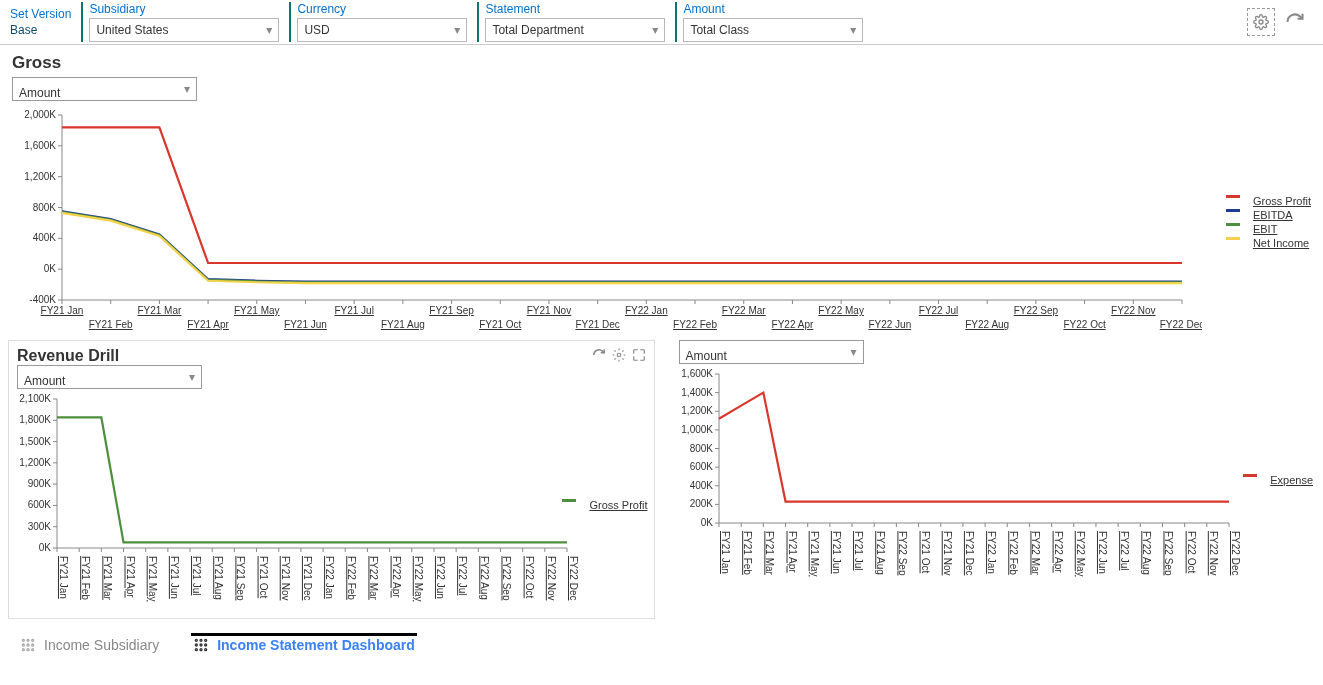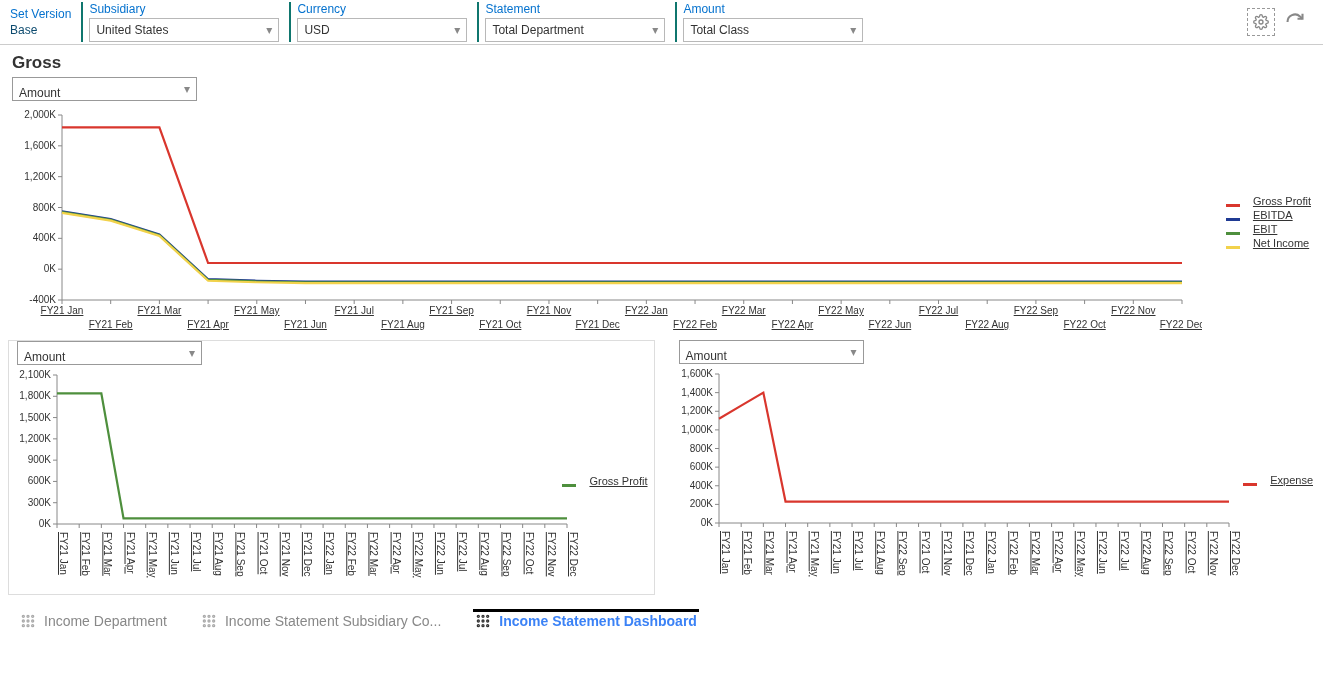--- a/index.html
+++ b/index.html
@@ -19,21 +19,21 @@
   
   .section-title { font-size: 17px; font-weight: bold; color: #333; padding: 8px 12px 4px; }
   
   .small-select { position: relative; width: 185px; height: 24px; border: 1px solid #999; background: #fff; display: flex; align-items: center; padding: 8px 22px 0 6px; cursor: pointer; margin: 0 12px 4px; }
   .small-select .chev { position: absolute; right: 6px; top: 50%; transform: translateY(-50%); color: #888; }
   
   .chart-container { position: relative; }
   .chart-svg { display: block; }
   
   .legend { position: absolute; right: 12px; top: 50%; transform: translateY(-50%); font-size: 11px; }
-  .legend-item { display: flex; align-items: flex-end; gap: 13px; margin-bottom: 2px; }
+  .legend-item { display: flex; align-items: flex-start; gap: 13px; margin-bottom: 2px; }
   .legend-swatch { width: 14px; height: 3px; }
   .legend-label { text-decoration: underline; cursor: pointer; }
   
   .two-col { display: flex; gap: 16px; padding: 0 8px; }
   .panel { flex: 1; border: 1px solid #ddd; background: #fff; position: relative; }
   .panel .panel-header { display: flex; align-items: center; justify-content: space-between; padding: 6px 8px 0; }
   .panel .panel-title { font-size: 16px; font-weight: bold; }
   .panel-tools { display: flex; gap: 6px; color: #888; }
   .panel-tools span { cursor: pointer; }
   
@@ -189,20 +189,36 @@
       </div>
       <div class="legend-item">
         <span class="legend-swatch" style="background: rgb(242, 210, 75);"></span>
         <span class="legend-label">Net Income</span>
       </div>
     </div>
 </div>
 
 <div class="two-col">
   <div class="panel">
+    <div class="panel-header">
+      <div class="panel-title">Revenue Drill</div>
+      <div class="panel-tools">
+        <span><svg width="14" height="14" viewBox="0 0 24 24" fill="none" stroke="#888" stroke-width="2.5">
+              <path d="M21 2v6h-6"></path>
+              <path d="M3 12a9 9 0 0 1 15-6.7L21 8"></path>
+            </svg></span>
+        <span><svg width="14" height="14" viewBox="0 0 24 24" fill="none" stroke="#888" stroke-width="2">
+              <circle cx="12" cy="12" r="3"></circle>
+              <path d="M12 1v3M12 20v3M4.2 4.2l2.1 2.1M17.7 17.7l2.1 2.1M1 12h3M20 12h3M4.2 19.8l2.1-2.1M17.7 6.3l2.1-2.1"></path>
+            </svg></span>
+        <span><svg width="14" height="14" viewBox="0 0 24 24" fill="none" stroke="#888" stroke-width="2">
+              <path d="M3 3h7M3 3v7M21 21h-7M21 21v-7M21 3h-7M21 3v7M3 21h7M3 21v-7"></path>
+            </svg></span>
+      </div>
+    </div>
     <div class="small-select" style="margin-left:8px">
       <span>Amount</span>
       <span class="chev">▾</span>
     </div>
     <div style="position:relative">
       <svg id="revenue-chart" class="chart-svg" width="570" height="225">
           <line x1="48" y1="6" x2="48" y2="155" stroke="#888" stroke-width="1"></line>
           <line x1="48" y1="155" x2="558" y2="155" stroke="#888" stroke-width="1"></line>
           <line x1="44" y1="155" x2="48" y2="155" stroke="#888"></line>
           <text x="42" y="158" text-anchor="end">0K</text>
@@ -372,35 +388,21 @@
           <circle cx="5" cy="5" r="1.5"></circle>
           <circle cx="12" cy="5" r="1.5"></circle>
           <circle cx="19" cy="5" r="1.5"></circle>
           <circle cx="5" cy="12" r="1.5"></circle>
           <circle cx="12" cy="12" r="1.5"></circle>
           <circle cx="19" cy="12" r="1.5"></circle>
           <circle cx="5" cy="19" r="1.5"></circle>
           <circle cx="12" cy="19" r="1.5"></circle>
           <circle cx="19" cy="19" r="1.5"></circle>
         </svg></span>
-    <span>Income Department</span>
-  </div>
-  <div class="tab">
-    <span class="tab-icon"><svg width="16" height="16" viewBox="0 0 24 24" fill="none" stroke="#aaa" stroke-width="2">
-          <circle cx="5" cy="5" r="1.5"></circle>
-          <circle cx="12" cy="5" r="1.5"></circle>
-          <circle cx="19" cy="5" r="1.5"></circle>
-          <circle cx="5" cy="12" r="1.5"></circle>
-          <circle cx="12" cy="12" r="1.5"></circle>
-          <circle cx="19" cy="12" r="1.5"></circle>
-          <circle cx="5" cy="19" r="1.5"></circle>
-          <circle cx="12" cy="19" r="1.5"></circle>
-          <circle cx="19" cy="19" r="1.5"></circle>
-        </svg></span>
-    <span>Income Statement Subsidiary Co...</span>
+    <span>Income Subsidiary</span>
   </div>
   <div class="tab active">
     <span class="tab-icon"><svg width="16" height="16" viewBox="0 0 24 24" fill="none" stroke="#333" stroke-width="2">
           <circle cx="5" cy="5" r="1.5"></circle>
           <circle cx="12" cy="5" r="1.5"></circle>
           <circle cx="19" cy="5" r="1.5"></circle>
           <circle cx="5" cy="12" r="1.5"></circle>
           <circle cx="12" cy="12" r="1.5"></circle>
           <circle cx="19" cy="12" r="1.5"></circle>
           <circle cx="5" cy="19" r="1.5"></circle>

